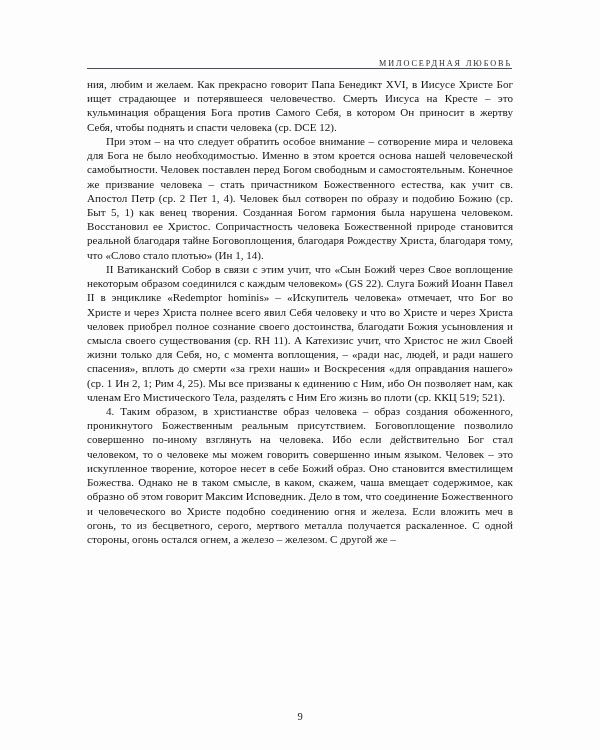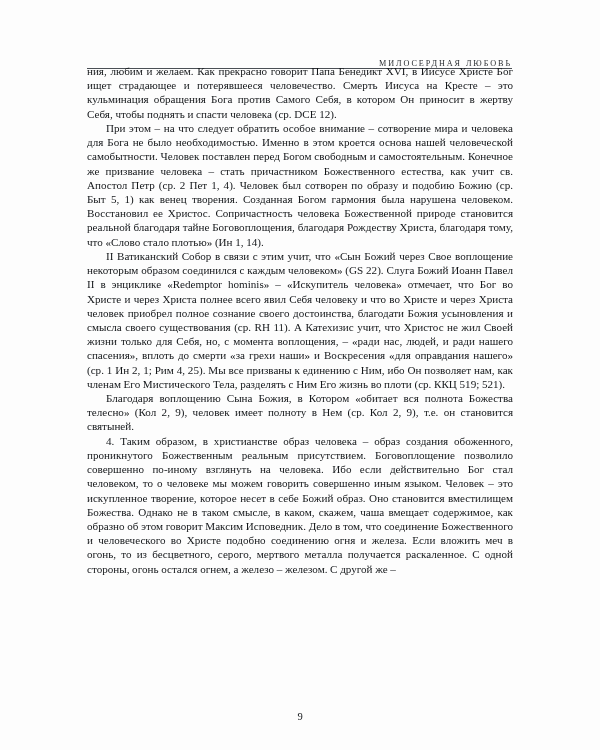--- a/index.html
+++ b/index.html
@@ -47,21 +47,21 @@
     top: 68px;
     width: 425px;
     height: 1px;
     background: #4a4f55;
   }
 
   
   .textblock {
     position: absolute;
     left: 87px;
-    top: 64px;
+    top: 77px;
     width: 426px;
   }
   .textblock p {
     margin: 0;
     font-size: 11.1px;
     line-height: 14.22px;
     text-align: justify;
     text-justify: inter-word;
     text-indent: 19px;
     color: #14171a;
@@ -95,21 +95,20 @@
 
   <div class="running-head">
     <span class="running-head-text">МИЛОСЕРДНАЯ ЛЮБОВЬ</span>
   </div>
   <div class="head-rule"></div>
 
   <div class="textblock">
       <p class="no-indent">ния, любим и желаем. Как прекрасно говорит Папа Бенедикт XVI, в Иисусе Христе Бог ищет страдающее и потерявшееся человечество. Смерть Иисуса на Кресте – это кульминация обращения Бога против Самого Себя, в котором Он приносит в жертву Себя, чтобы поднять и спасти человека (ср. DCE 12).</p>
       <p>При этом – на что следует обратить особое внимание – сотворение мира и человека для Бога не было необходимостью. Именно в этом кроется основа нашей человеческой самобытности. Человек поставлен перед Богом свободным и самостоятельным. Конечное же призвание человека – стать причастником Божественного естества, как учит св. Апостол Петр (ср. 2 Пет 1, 4). Человек был сотворен по образу и подобию Божию (ср. Быт 5, 1) как венец творения. Созданная Богом гармония была нарушена человеком. Восстановил ее Христос. Сопричастность человека Божественной природе становится реальной благодаря тайне Боговоплощения, благодаря Рождеству Христа, благодаря тому, что «Слово стало плотью» (Ин 1, 14).</p>
       <p>II Ватиканский Собор в связи с этим учит, что «Сын Божий через Свое воплощение некоторым образом соединился с каждым человеком» (GS 22). Слуга Божий Иоанн Павел II в энциклике «<span class="it">Redemptor hominis</span>» – «Искупитель человека» отмечает, что Бог во Христе и через Христа полнее всего явил Себя человеку и что во Христе и через Христа человек приобрел полное сознание своего достоинства, благодати Божия усыновления и смысла своего существования (ср. RH 11). А Катехизис учит, что Христос не жил Своей жизни только для Себя, но, с момента воплощения, – «ради нас, людей, и ради нашего спасения», вплоть до смерти «за грехи наши» и Воскресения «для оправдания нашего» (ср. 1 Ин 2, 1; Рим 4, 25). Мы все призваны к единению с Ним, ибо Он позволяет нам, как членам Его Мистического Тела, разделять с Ним Его жизнь во плоти (ср. ККЦ 519; 521).</p>
-      <p>Благодаря воплощению Сына Божия, в Котором «обитает вся полнота Божества телесно» (Кол 2, 9), человек имеет полноту в Нем (ср. Кол 2, 9), т.е. он становится святыней.</p>
       <p>4. Таким образом, в христианстве образ человека – образ создания обоженного, проникнутого Божественным реальным присутствием. Боговоплощение позволило совершенно по-иному взглянуть на человека. Ибо если действительно Бог стал человеком, то о человеке мы можем говорить совершенно иным языком. Человек – это искупленное творение, которое несет в себе Божий образ. Оно становится вместилищем Божества. Однако не в таком смысле, в каком, скажем, чаша вмещает содержимое, как образно об этом говорит Максим Исповедник. Дело в том, что соединение Божественного и человеческого во Христе подобно соединению огня и железа. Если вложить меч в огонь, то из бесцветного, серого, мертвого металла получается раскаленное. С одной стороны, огонь остался огнем, а железо – железом. С другой же –</p>
     </div>
 
   <div class="folio">
     <span class="folio-num">9</span>
   </div>
 
 </div>
 
 </body></html>

